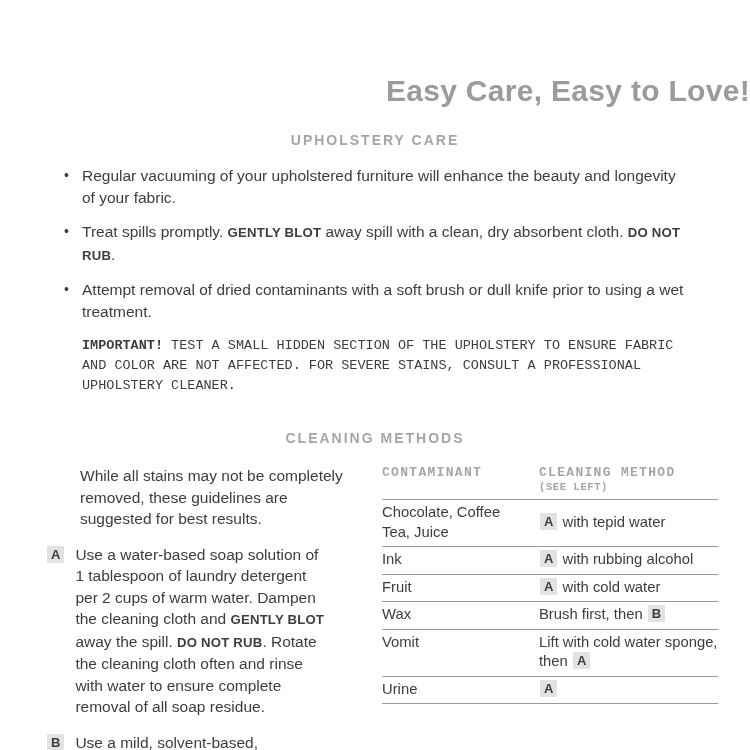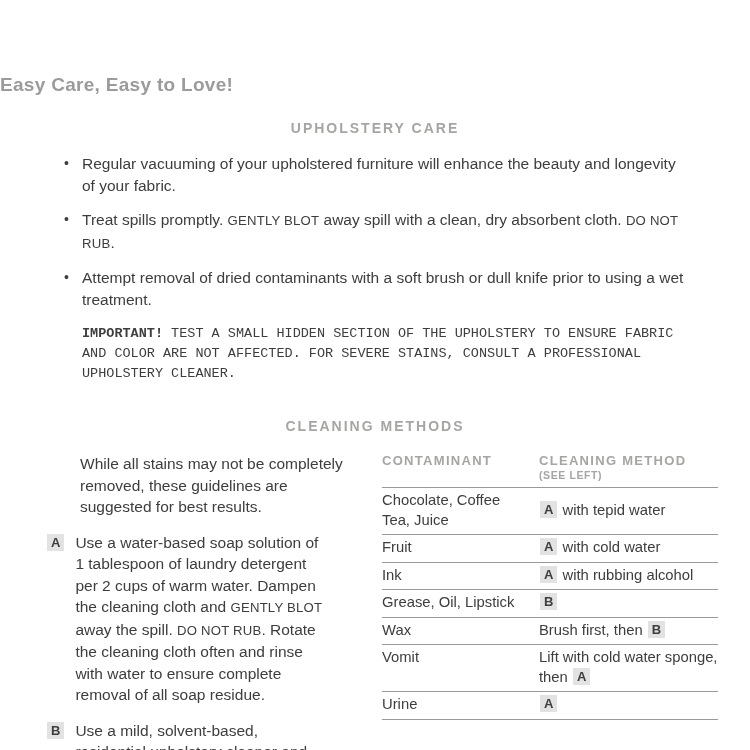--- a/index.html
+++ b/index.html
@@ -8,22 +8,22 @@
     width: 750px; height: 750px;
     background: #ffffff;
     font-family: "Liberation Sans", sans-serif;
     color: #3d3d3d;
     overflow: hidden;
   }
   .page { position: relative; width: 750px; height: 750px; background:#fff; }
 
   .title {
     margin: 74px 0 0 0;
-    text-align: left;
-    font-size: 19px;
+    text-align: right;
+    font-size: 30px;
     font-weight: bold;
     color: #9b9b9b;
     letter-spacing: 0.3px;
   }
   .sec-head {
     text-align: center;
     font-size: 14px;
     font-weight: bold;
     color: #a5a5a3;
     letter-spacing: 2px;
@@ -37,21 +37,21 @@
     margin: 17px 58px 0 64px;
     padding: 0;
   }
   ul.bullets li {
     display: flex;
     font-size: 15.5px;
     line-height: 21.5px;
     margin-bottom: 13px;
   }
   ul.bullets .dot { flex: 0 0 18px; font-size: 14px; }
-  .caps-b { font-weight: normal; font-size: 0.85em; letter-spacing: 0.2px; }
+  .caps-b { font-weight: bold; font-size: 0.85em; letter-spacing: 0.2px; }
 
   .important {
     margin: 14px 58px 0 82px;
     font-size: 13.5px;
     line-height: 20px;
     font-family: Liberation Mono, monospace;
   }
   .important strong { font-size: 13.5px; }
 
   .cols { display: flex; margin: 19px 0 0 47px; }
@@ -83,20 +83,21 @@
   table.contam { width: 100%; border-collapse: collapse; }
   table.contam th {
     text-align: left;
     color: #a5a5a3;
     font-size: 13px;
     font-weight: bold;
     letter-spacing: 1.3px;
     padding: 0 0 6px 0;
     vertical-align: top;
     border-bottom: 1px solid #9a9a9a;
+    font-family: Liberation Mono, monospace;
   }
   table.contam th .sub {
     display: block;
     font-size: 10.5px;
     letter-spacing: 0.6px;
     margin-top: 1px;
   }
   table.contam td {
     border-bottom: 1px solid #9a9a9a;
     font-size: 14.8px;
@@ -159,30 +160,26 @@
             <th><span>CLEANING METHOD</span><span class="sub">(SEE LEFT)</span></th>
           </tr>
         </thead>
         <tbody>
             <tr>
               <td class="contaminant-cell">Chocolate, Coffee
 Tea, Juice</td>
               <td class="method-cell"><span class="badge">A</span> with tepid water</td>
             </tr>
             <tr>
-              <td class="contaminant-cell">Fruit</td>
-              <td class="method-cell"><span class="badge">A</span> with cold water</td>
-            </tr>
-            <tr>
               <td class="contaminant-cell">Ink</td>
               <td class="method-cell"><span class="badge">A</span> with rubbing alcohol</td>
             </tr>
             <tr>
-              <td class="contaminant-cell">Grease, Oil, Lipstick</td>
-              <td class="method-cell"><span class="badge">B</span></td>
+              <td class="contaminant-cell">Fruit</td>
+              <td class="method-cell"><span class="badge">A</span> with cold water</td>
             </tr>
             <tr>
               <td class="contaminant-cell">Wax</td>
               <td class="method-cell">Brush first, then <span class="badge">B</span></td>
             </tr>
             <tr>
               <td class="contaminant-cell">Vomit</td>
               <td class="method-cell">Lift with cold water sponge, then <span class="badge">A</span></td>
             </tr>
             <tr>

